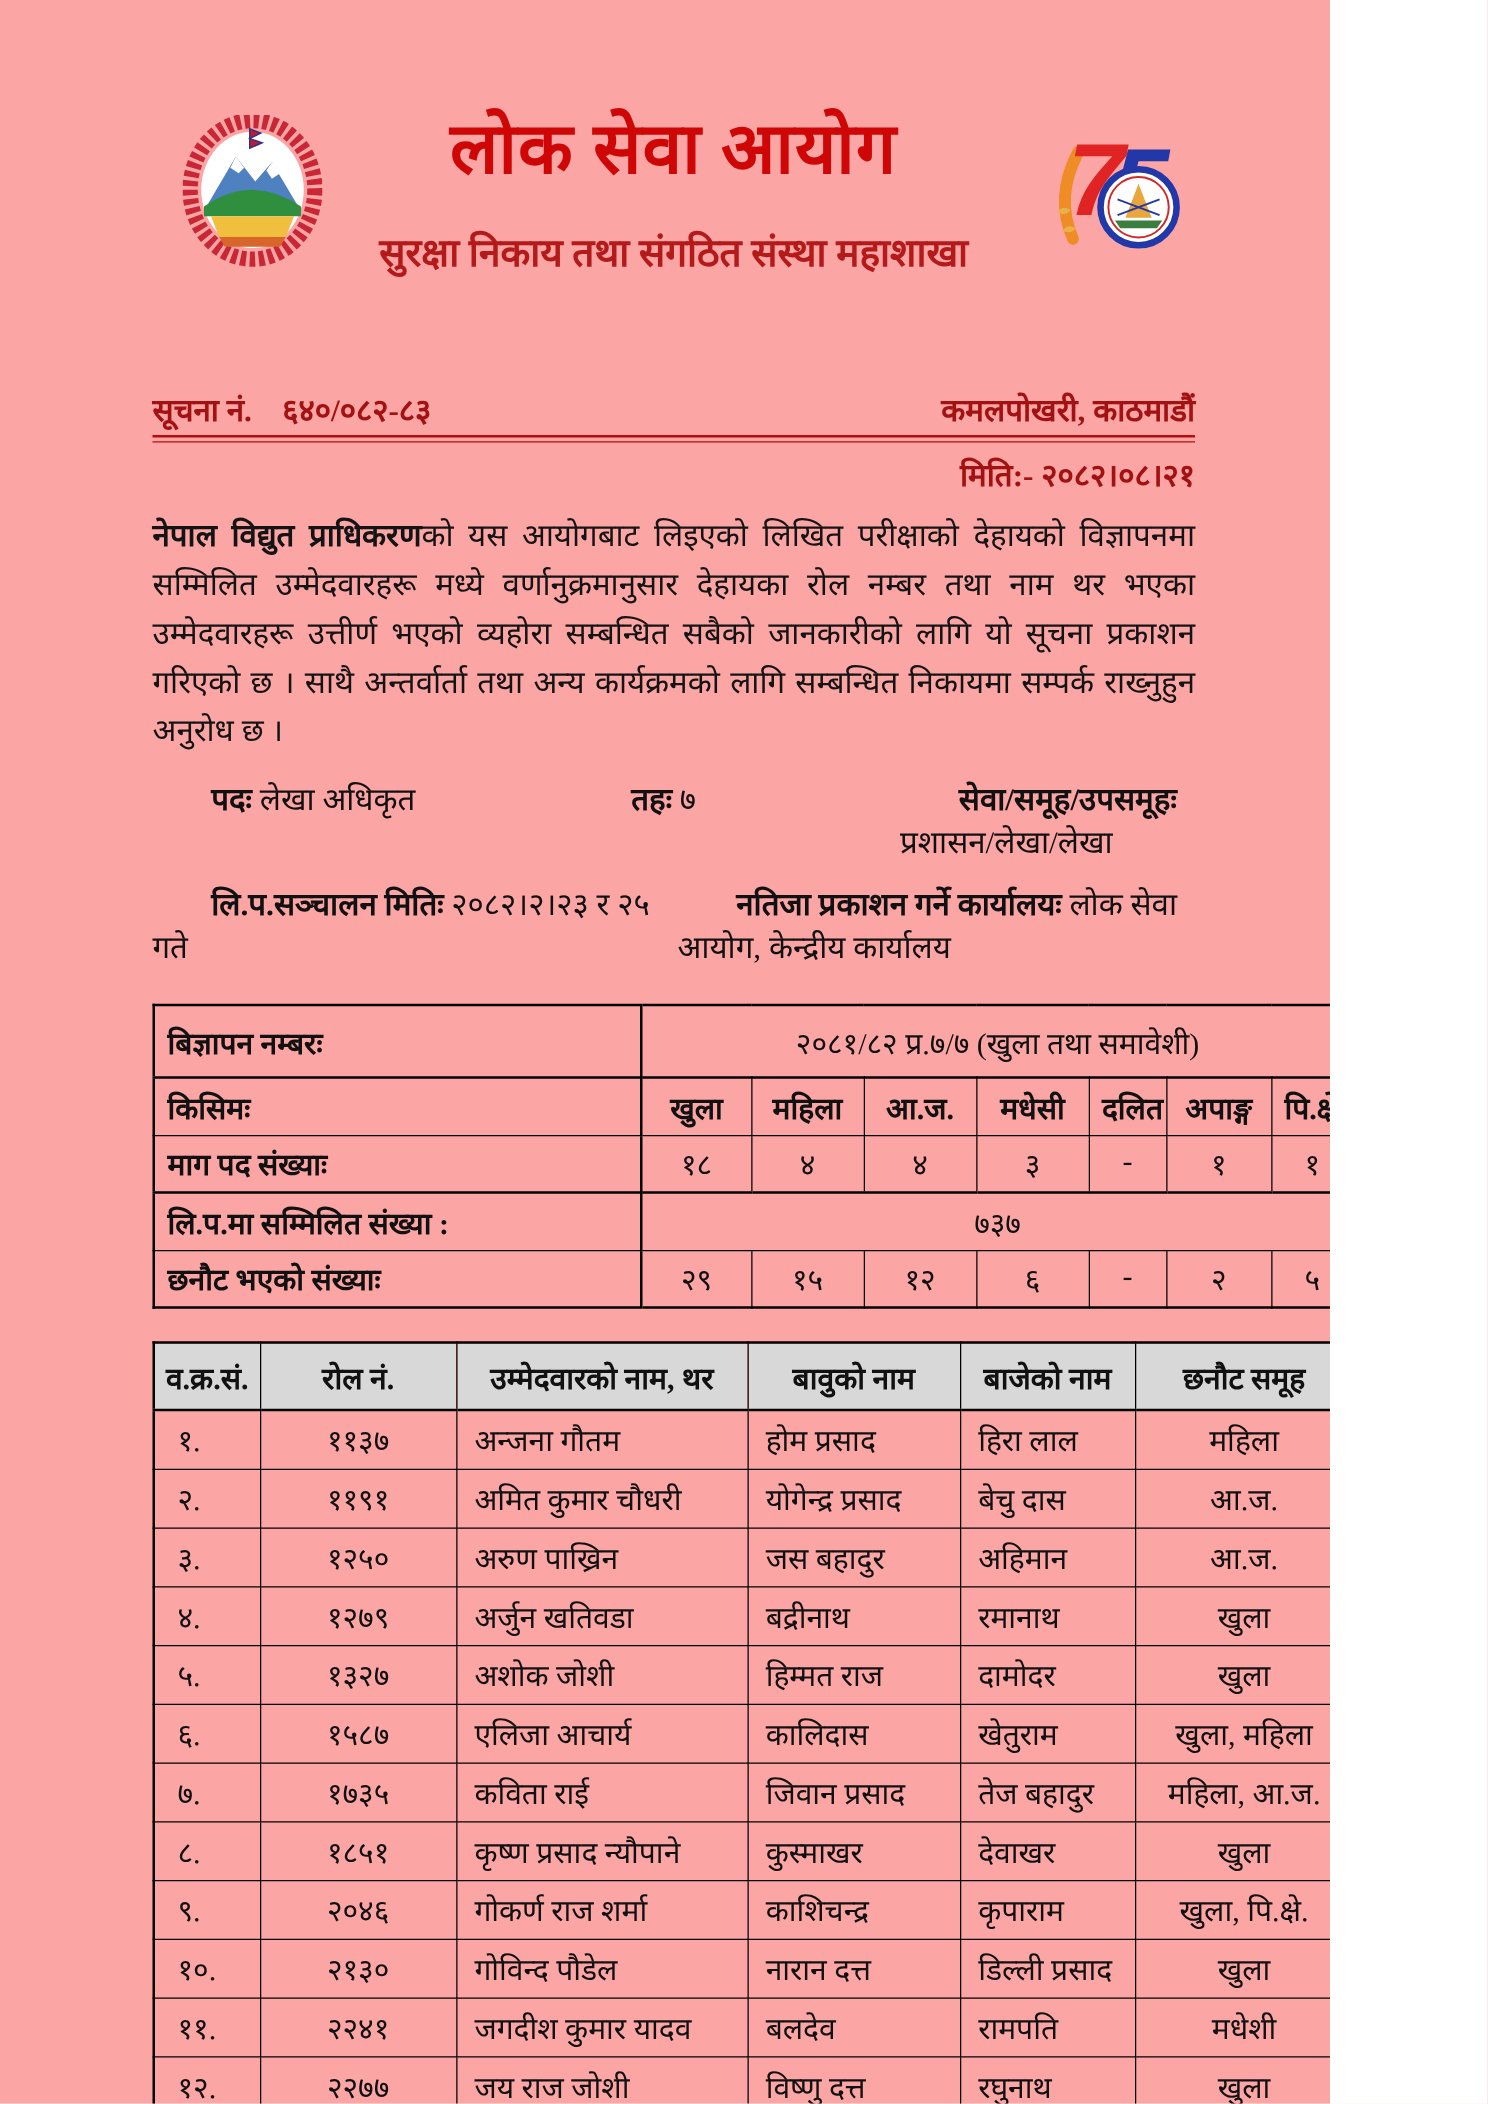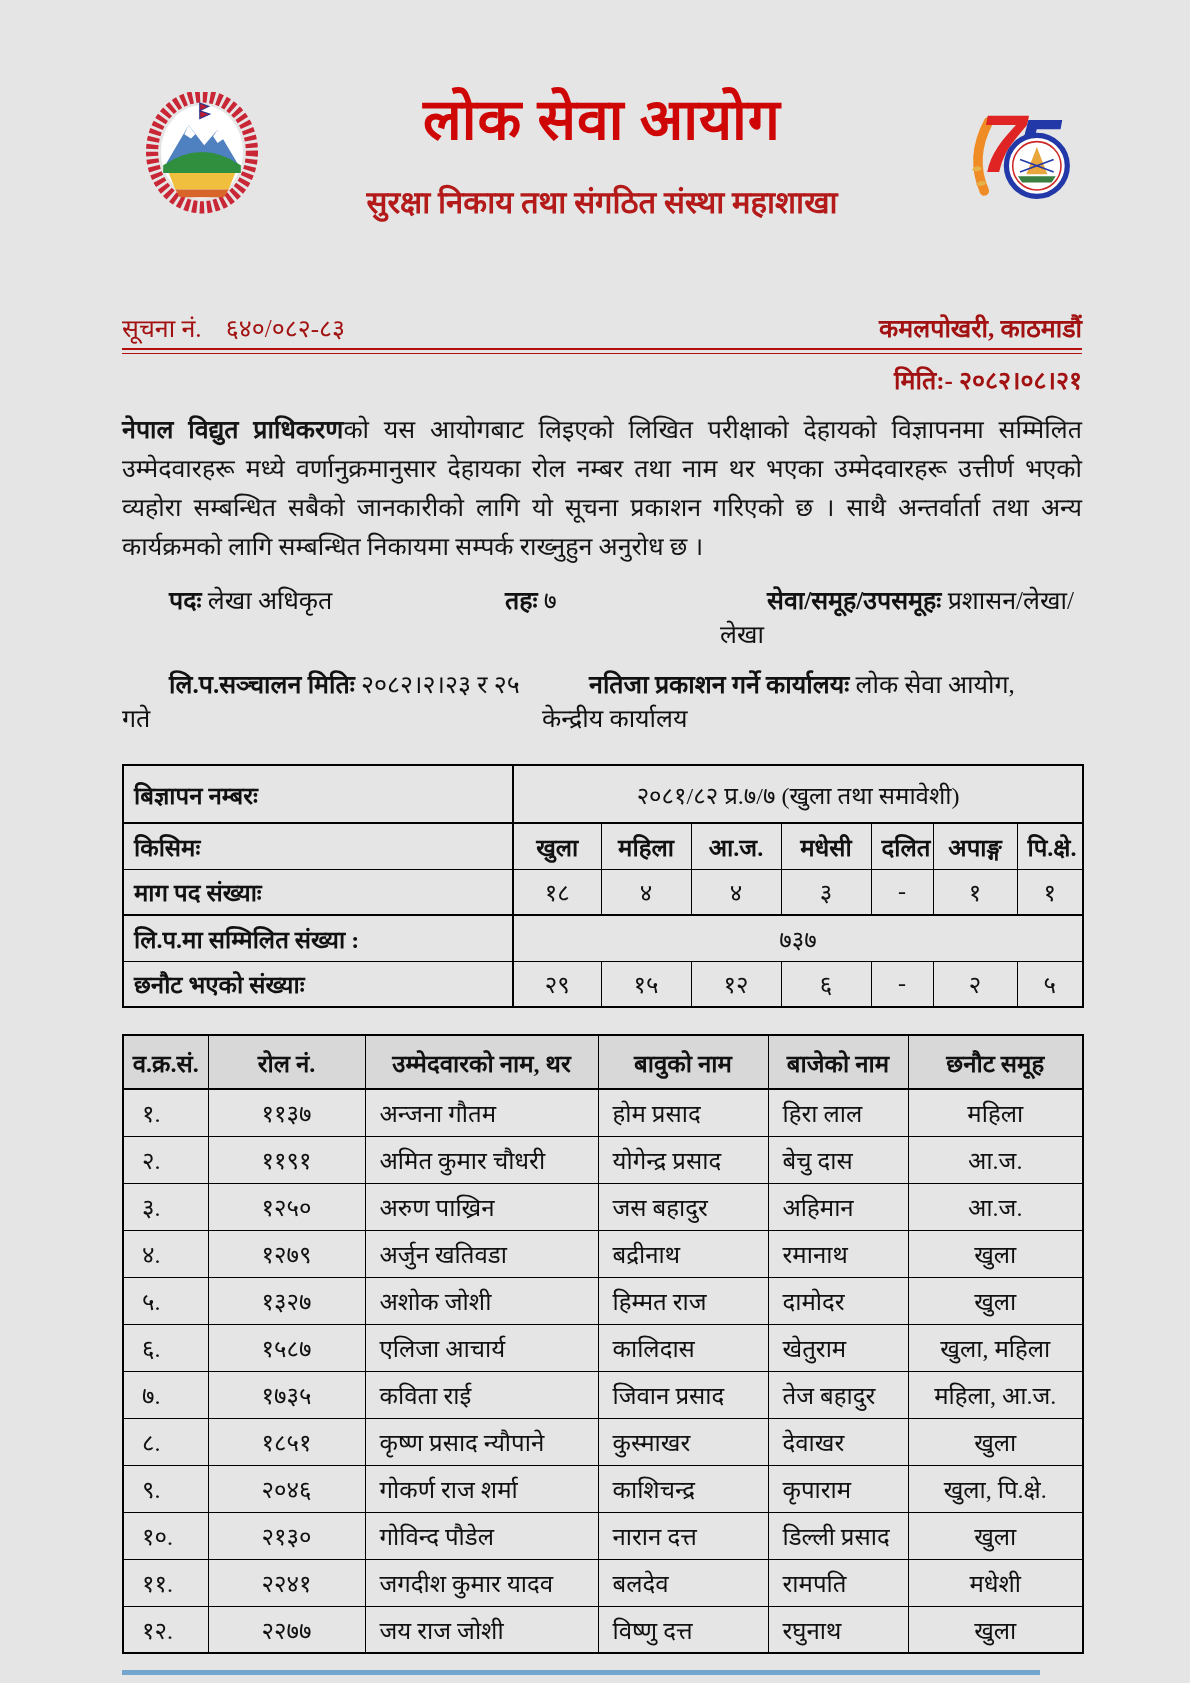--- a/index.html
+++ b/index.html
@@ -1,34 +1,34 @@
 <!DOCTYPE html>
 <html><head>
 <meta charset="utf-8">
 <style>
   * { margin:0; padding:0; box-sizing:border-box; }
   html,body { background:#ffffff; }
   .page {
-    position:relative; width:1190px; height:1683px; background:#e5e5e5;
+    position:relative; width:1064px; height:1683px; background:#fca5a5;
     font-family:"Liberation Serif", serif; color:#111; overflow:hidden;
   }
   .content { margin:0 108px 0 122px; }
 
   
   .header { position:relative; padding-top:88px; height:300px; }
   .emblem { position:absolute; left:24px; top:92px; width:112px; height:122px; }
   .logo75 { position:absolute; right:4px; top:86px; width:118px; height:126px; }
   .head-center { text-align:center; margin:0 130px; }
   .main-title { color:#cf0606; font-size:57px; font-weight:bold; line-height:64px; letter-spacing:1px; }
   .subtitle1 { color:#b41a1a; font-size:31px; font-weight:bold; margin-top:28px; }
   .subtitle2 { color:#b41a1a; font-size:31px; font-weight:bold; margin-top:8px; }
 
   
   .notice-row { display:flex; justify-content:space-between; align-items:flex-end; margin-top:10px; }
-  .notice-left  { color:#a31212; font-size:25px; font-weight:normal; }
+  .notice-left  { color:#a31212; font-size:25px; font-weight:bold; }
   .notice-left .num { margin-left:18px; }
   .notice-right { color:#a31212; font-size:25px; font-weight:bold; }
   .double-rule { margin-top:4px; height:6px; border-top:2px solid #b40f0f; border-bottom:1px solid #b40f0f; }
   .date-row { text-align:right; color:#a31212; font-size:25px; font-weight:bold; margin-top:8px; }
 
   
   .body-par { margin-top:14px; font-size:25px; line-height:39px; text-align:justify; color:#141414; }
   .body-par b { font-weight:bold; }
 
   

